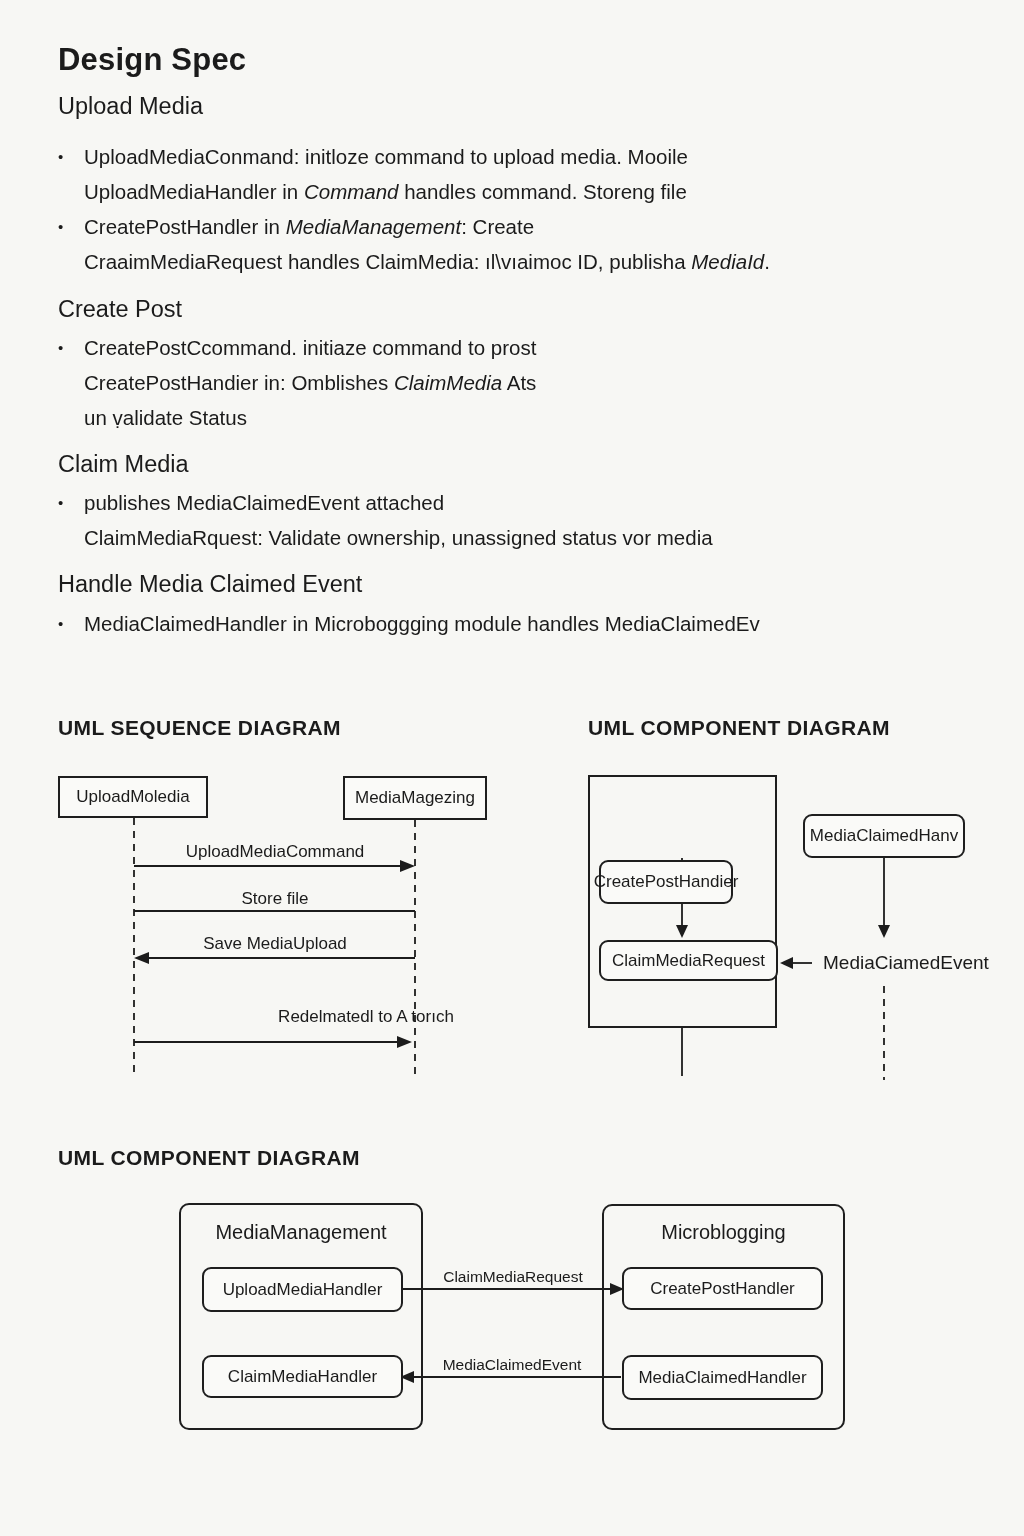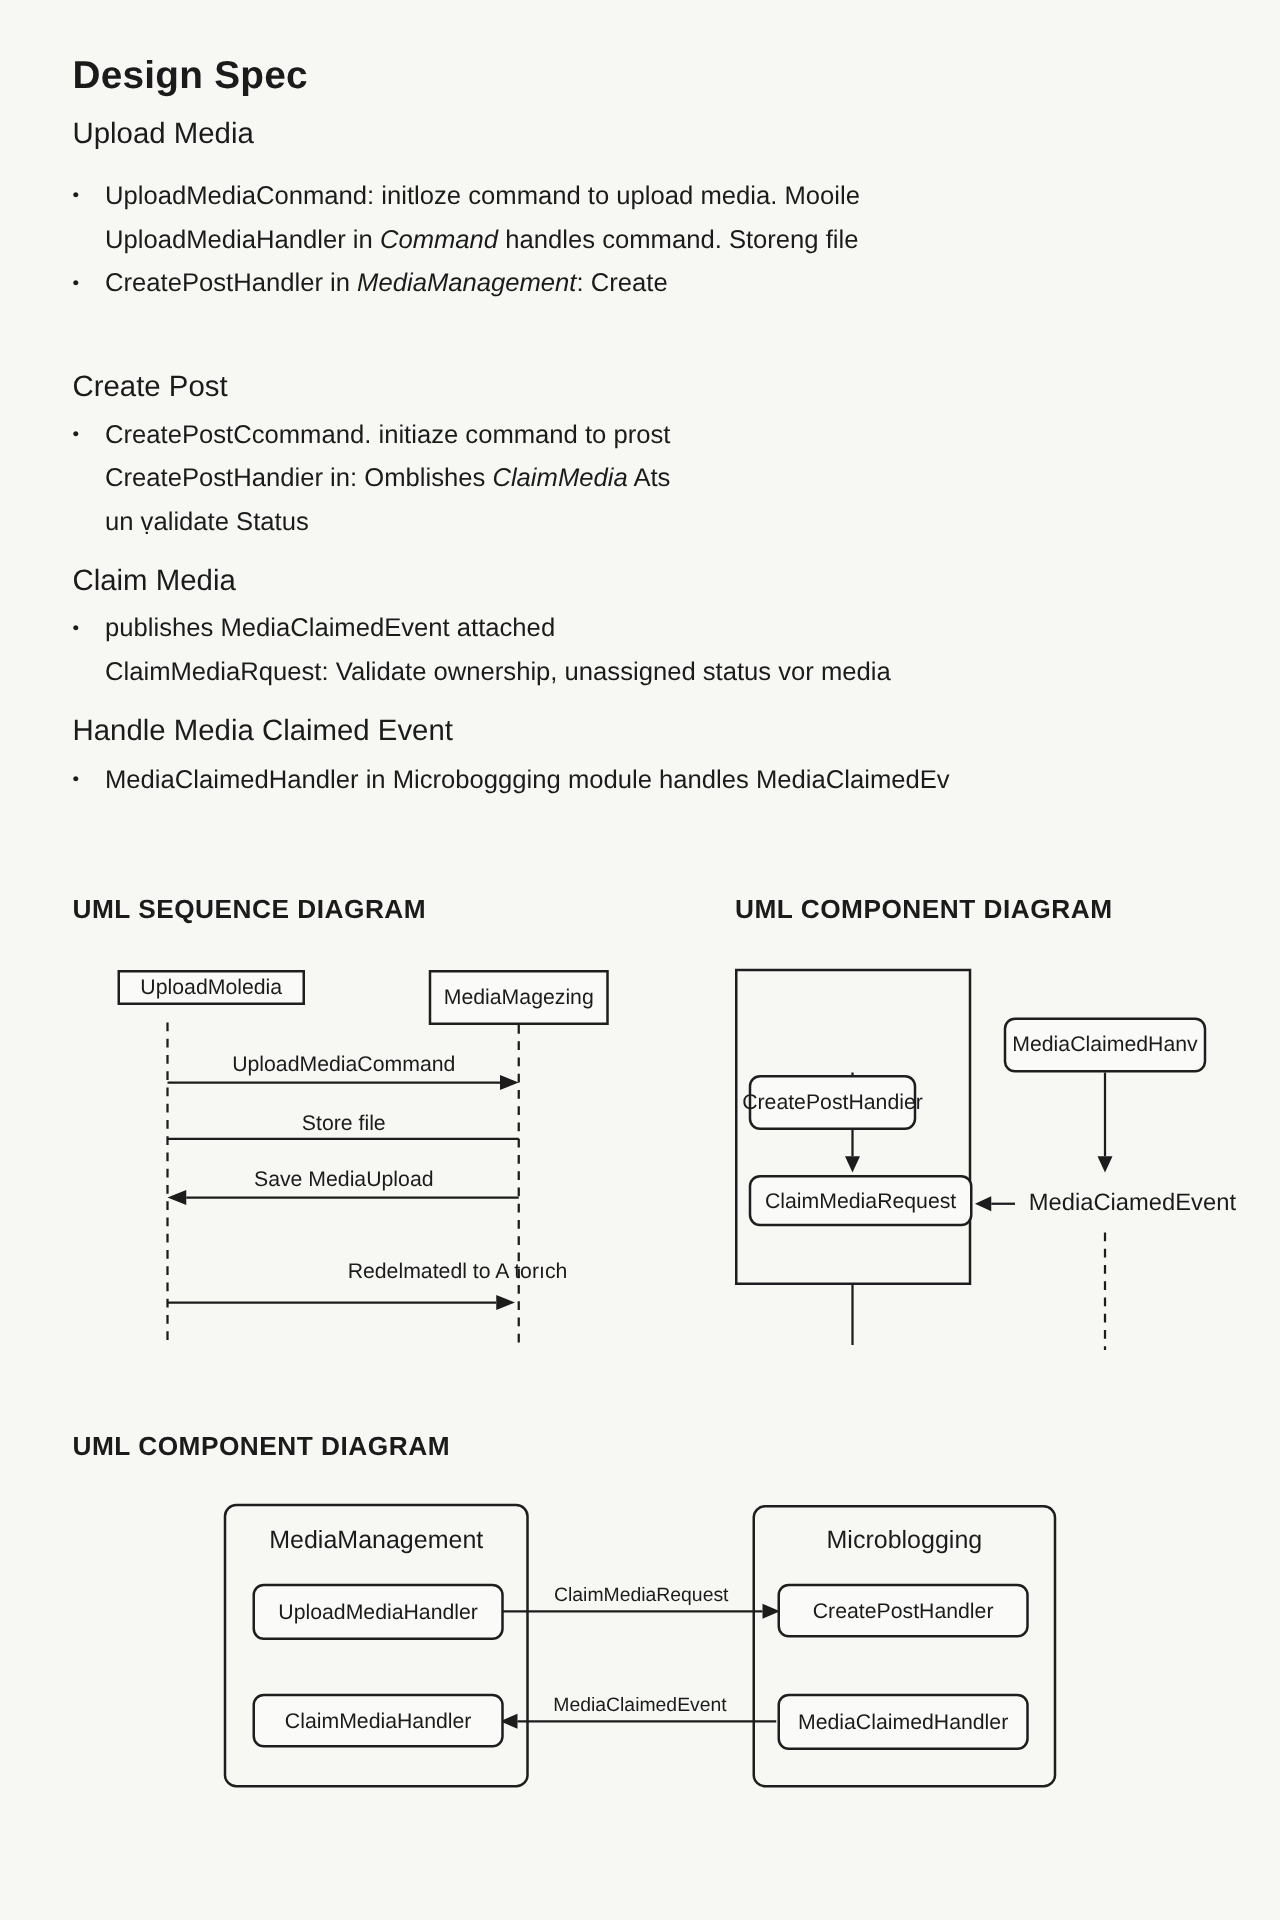--- a/index.html
+++ b/index.html
@@ -43,20 +43,21 @@
     <span class="bullet-marker">•</span>
     <div class="bullet-text">
       <div class="line"><span>UploadMediaConmand: initloze command to upload media. Mooile</span></div>
       <div class="line"><span>UploadMediaHandler in </span><i>Command</i><span> handles command. Storeng file</span></div>
     </div>
   </div>
   <div class="bullet-row">
     <span class="bullet-marker">•</span>
     <div class="bullet-text">
       <div class="line"><span>CreatePostHandler in </span><i>MediaManagement</i><span>: Create</span></div>
+      <div class="line"><span>CraaimMediaRequest handles ClaimMedia: ıl\vıaimoc ID, publisha </span><i>MediaId</i><span>.</span></div>
     </div>
   </div>
 </div>
 
 <div class="abs sec-h" style="left:58px;top:296px;">Create Post</div>
 <div class="abs body-text" style="left:58px;top:330px;width:940px;">
   <div class="bullet-row">
     <span class="bullet-marker">•</span>
     <div class="bullet-text">
       <div class="line"><span>CreatePostCcommand. initiaze command to prost</span></div>
@@ -116,21 +117,21 @@
     <polygon points="149,952 134,958 149,964"></polygon>
     <polygon points="397,1036 412,1042 397,1048"></polygon>
     <polygon points="676,925 688,925 682,938"></polygon>
     <polygon points="878,925 890,925 884,938"></polygon>
     <polygon points="793,957 793,969 780,963"></polygon>
     <polygon points="610,1283 610,1295 624,1289"></polygon>
     <polygon points="414,1371 414,1383 400,1377"></polygon>
   </g>
 </svg>
 
-<div class="node" style="left:58px;top:776px;width:150px;height:28px;margin-left:36px;">
+<div class="node" style="left:58px;top:776px;width:150px;height:42px;">
     <span>UploadMoledia</span>
   </div>
 <div class="node" style="left:343px;top:776px;width:144px;height:44px;">
     <span>MediaMagezing</span>
   </div>
 
 <div class="lbl centerx" style="left:275px;top:842px;">UploadMediaCommand</div>
 <div class="lbl centerx" style="left:275px;top:889px;">Store file</div>
 <div class="lbl centerx" style="left:275px;top:934px;">Save MediaUpload</div>
 <div class="lbl centerx" style="left:366px;top:1007px;">Redelmatedl to A torıch</div>

